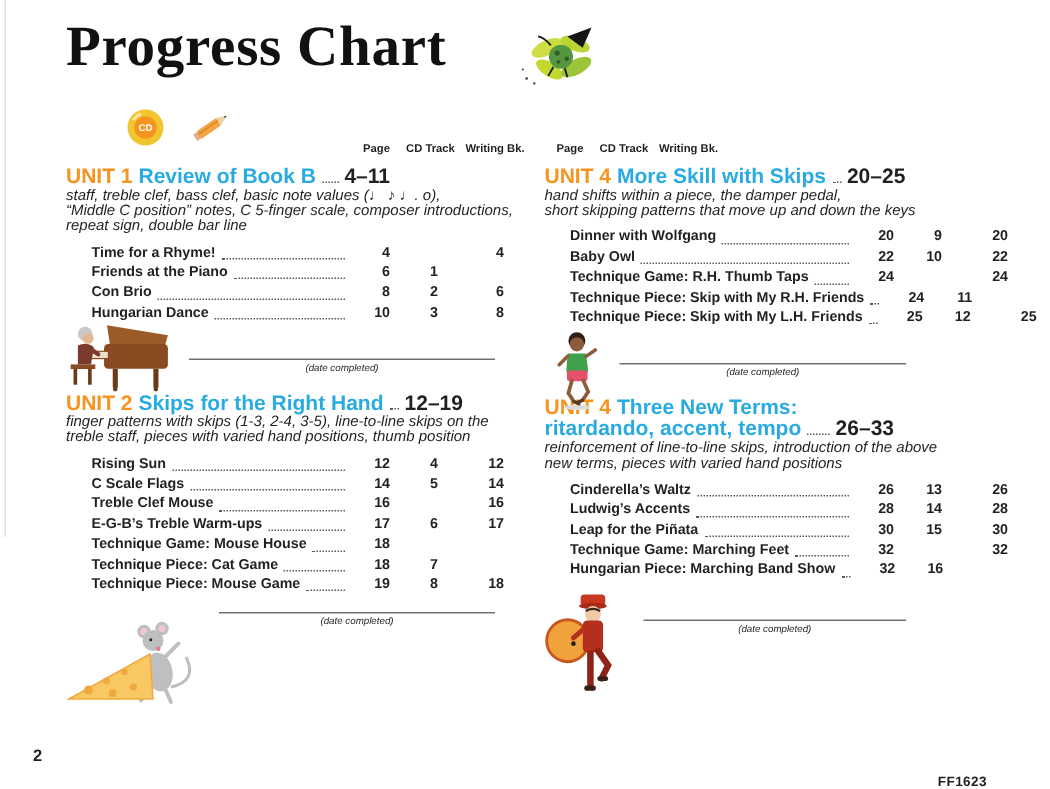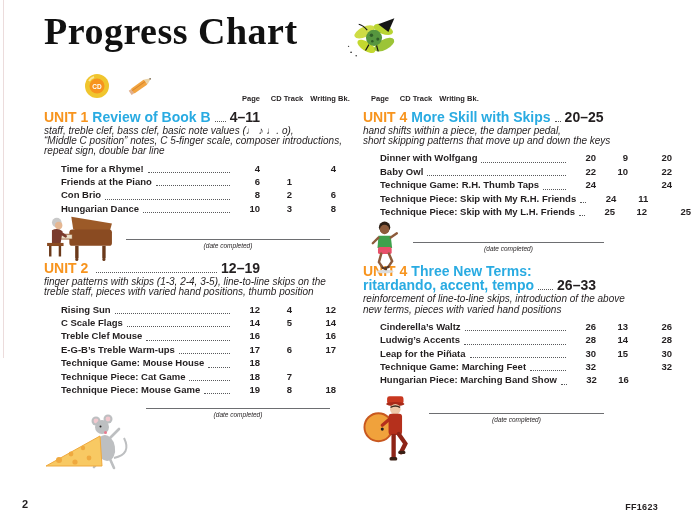--- a/index.html
+++ b/index.html
@@ -60,21 +60,21 @@
   .illus-kid     { width: 40px; height: 24px; }  .illus-kid svg     { bottom: -23px; left: 6px; }
   .illus-drummer { width: 56px; height: 26px; }  .illus-drummer svg { bottom: -48px; }
   .date-line-wrap { flex: 1; margin-left: 10px; }
   .col-left  .date-line-wrap { margin-right: 24px; }
   .col-right .date-line-wrap { margin-right: 86px; }
   .date-line { border-top: 1px solid #6D6E71; height: 0; }
   .date-caption { text-align: center; font-style: italic; font-size: 6.5px; margin-top: 2px; color: #231F20; }
 
   
   .folio { position: absolute; left: 22px; bottom: 16px; font-size: 11px; font-weight: 700; }
-  .catalog { position: absolute; right: 42px; bottom: 14px; font-size: 9px; font-weight: 600; letter-spacing: 0.3px; }
+  .catalog { position: absolute; right: 42px; bottom: 0; font-size: 9px; font-weight: 600; letter-spacing: 0.3px; }
 </style>
 </head>
 <body>
 
 <div class="edge-line"></div>
 
 <div class="title-row">
   <span class="page-title">Progress Chart</span>
   <span class="title-bug">
     <svg width="56" height="46" viewBox="0 0 66 52">
@@ -192,20 +192,21 @@
         <div class="date-line-wrap">
           <div class="date-line"></div>
           <div class="date-caption">(date completed)</div>
         </div>
       </div>
     </section>
 
     <section class="unit">
       <div class="unit-header">
         <span class="unit-num">UNIT 2</span>
+        <span class="unit-title">Skips for the Right Hand</span>
         <span class="leader"></span>
         <span class="unit-pages">12–19</span>
       </div>
       <p class="unit-desc">finger patterns with skips (1-3, 2-4, 3-5), line-to-line skips on the
 treble staff, pieces with varied hand positions, thumb position</p>
       <div class="items">
           <div class="item-row">
           <span class="item-name">Rising Sun</span>
           <span class="leader"></span>
           <span class="c-page">12</span>

